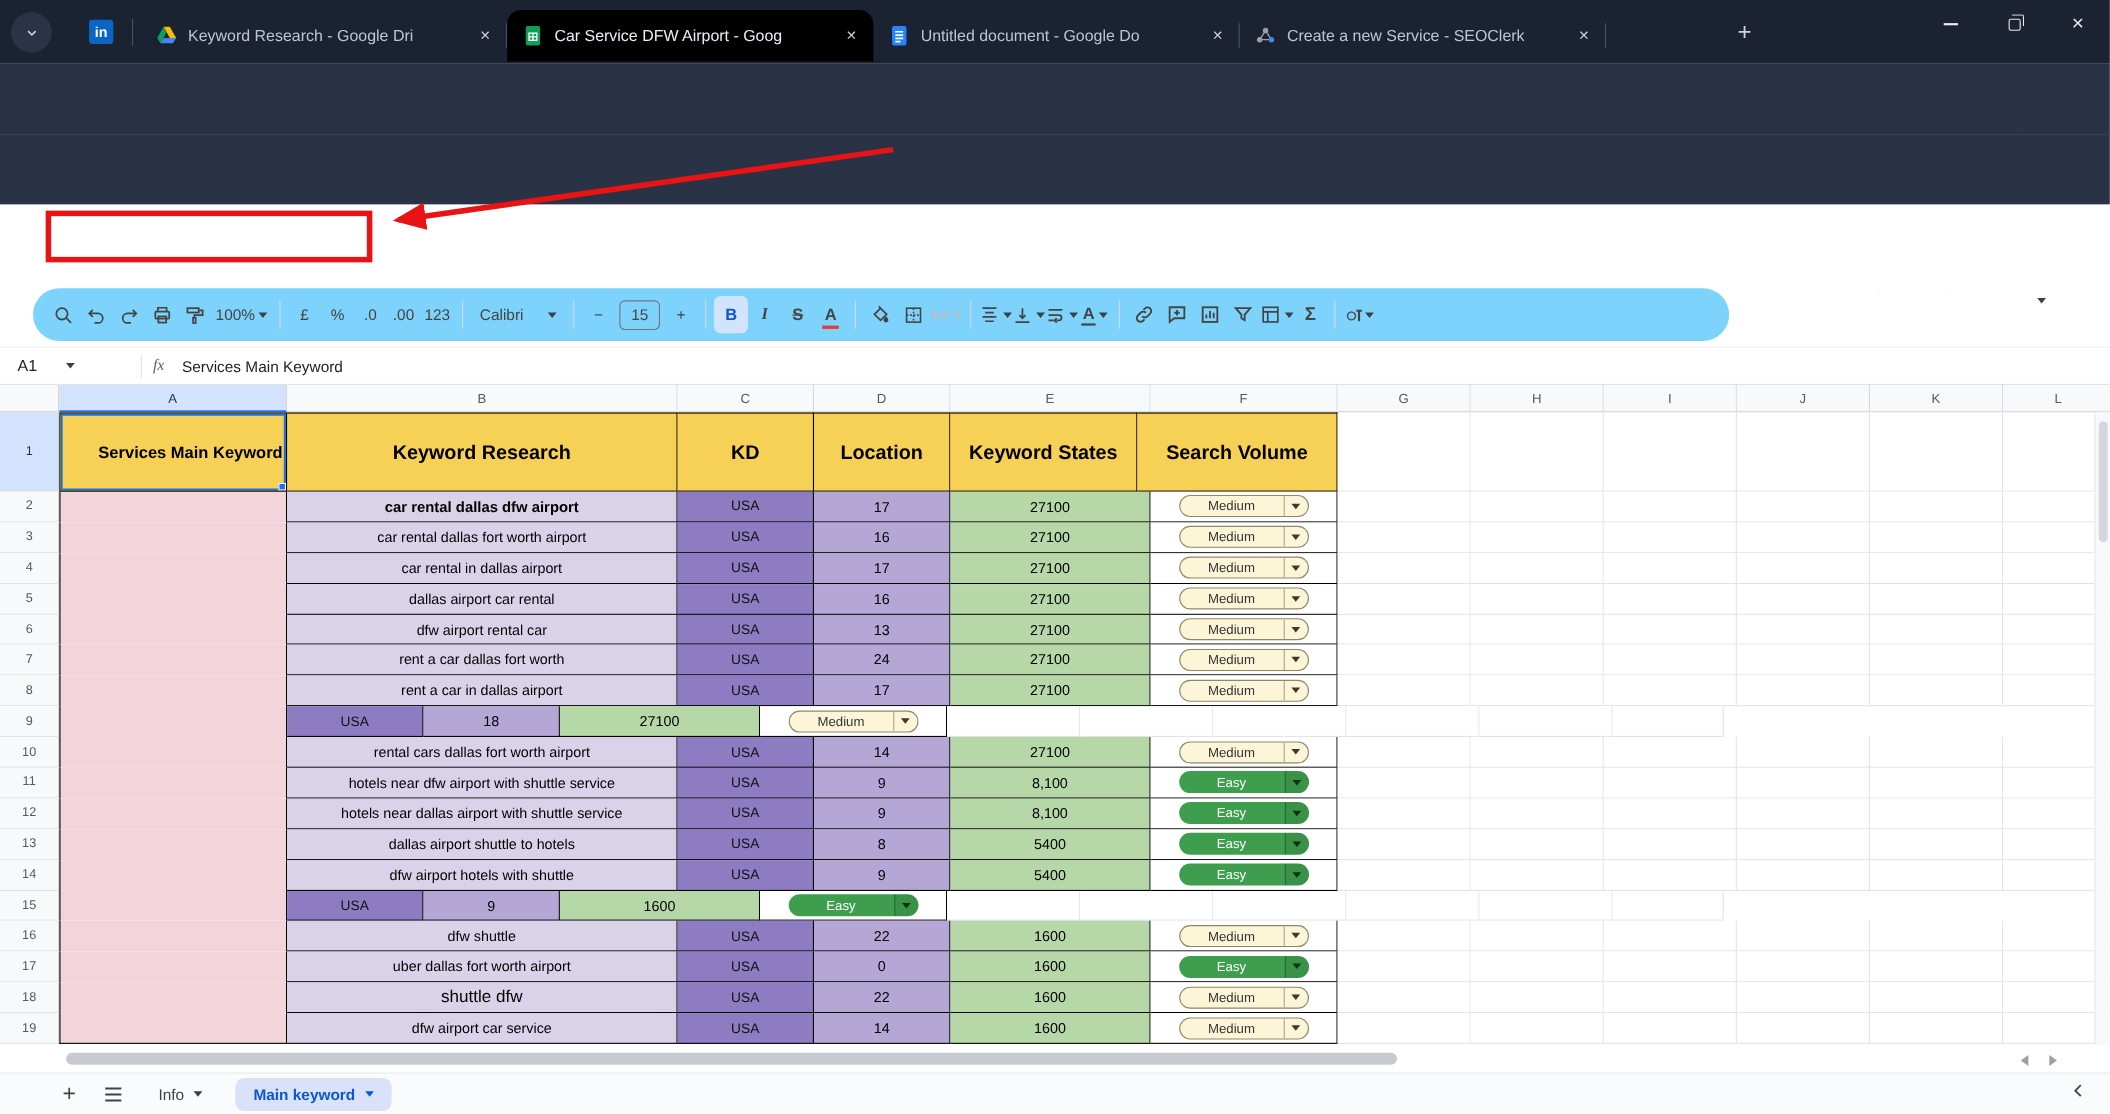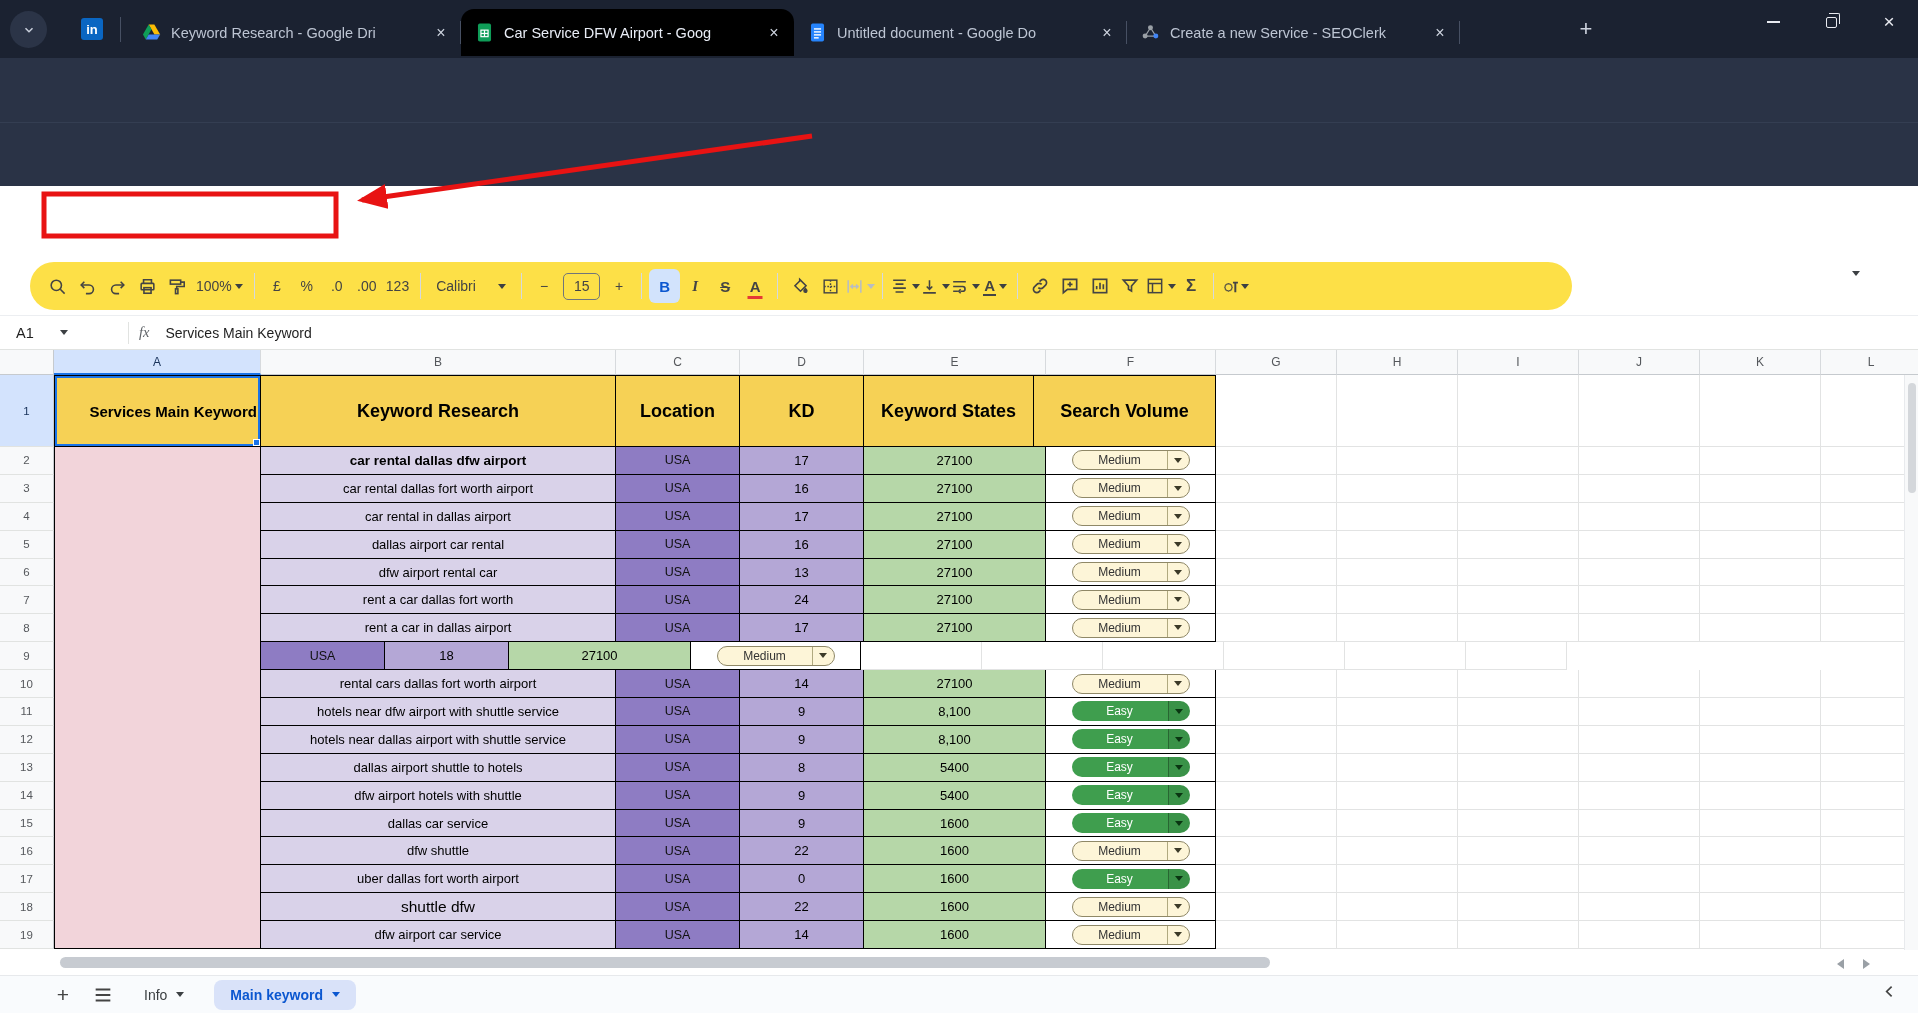--- a/index.html
+++ b/index.html
@@ -47,21 +47,21 @@
   .menu-item{font-size:15.5px;color:#1f1f1f;padding:2px 10px;border-radius:6px}
   .h-ic{position:absolute;top:204px;color:#3c4043}
   #sharebtn{position:absolute;left:1645px;top:198px;width:137px;height:38px;border-radius:19px;background:#cbe2fa;display:flex;align-items:center}
   #sharebtn .sh-main{flex:1;display:flex;align-items:center;justify-content:center;gap:8px;color:#19304f;font-size:15px;font-weight:500}
   #sharebtn .sh-arrow{width:32px;align-self:stretch;display:flex;align-items:center;justify-content:center;border-left:1px solid #a9c7e4}
   .tri{width:0;height:0;border-left:4.5px solid transparent;border-right:4.5px solid transparent;border-top:5.5px solid #3c4043}
   .tri.up{transform:rotate(180deg)}
   .avatar2{position:absolute;left:1857px;top:200px;width:37px;height:37px}
   
   #toolband{position:absolute;left:0;top:262px;width:1918px;height:53px;background:#fff}
-  #toolbar{position:absolute;left:30px;top:0;width:1542px;height:48px;border-radius:24px;background:#fde047;display:flex;align-items:center;padding:0 12px;color:#444;overflow:hidden}
+  #toolbar{position:absolute;left:30px;top:0;width:1542px;height:48px;border-radius:24px;background:#7dd3fc;display:flex;align-items:center;padding:0 12px;color:#444;overflow:hidden}
   .tb{display:flex;align-items:center;justify-content:center;height:34px;min-width:30px;border-radius:6px;flex:none;gap:3px}
   .tb.txt{font-size:14px;padding:0 4px;font-weight:500}
   .tbdiv{width:1px;height:26px;background:#d5d9de;margin:0 7px;flex:none}
   .glyph{font-size:15px;font-weight:bold}
   .tb.activebg{background:#d2e3fc;width:31px}
   .sizebox{width:37px;height:27px;border:1px solid #70757a;border-radius:5px;display:flex;align-items:center;justify-content:center;font-size:14px;margin:0 4px}
   .dim{color:#b9bdc2}
   .redbar{position:absolute;left:50%;transform:translateX(-50%);bottom:4px;width:15px;height:3.5px;background:#e53935}
   .tbstack{position:relative}
   #tbcollapse{position:absolute;left:1852px;top:14px;color:#444}
@@ -538,22 +538,22 @@
         <div class="chcell" style="width: 121px;">K</div>
         <div class="chcell" style="width: 101px;">L</div>
       </div>
       <div class="grow r1">
         <div class="rn rnsel">1</div>
         <div class="cell y bk a1" style="width: 207px;">
           <span class="a1txt">Services Main Keyword</span>
           <span class="fillh"></span>
         </div>
         <div class="cell y bk hbold" style="width: 355px;">Keyword Research</div>
+        <div class="cell y bk hbold" style="width: 124px;">KD</div>
         <div class="cell y bk hbold" style="width: 124px;">Location</div>
-        <div class="cell y bk hbold" style="width: 124px;">KD</div>
         <div class="cell y bk hbold" style="width: 170px;">Keyword States</div>
         <div class="cell y bk hbold" style="width: 182px;">Search Volume</div>
         <div class="cell em" style="width: 121px;"></div>
         <div class="cell em" style="width: 121px;"></div>
         <div class="cell em" style="width: 121px;"></div>
         <div class="cell em" style="width: 121px;"></div>
         <div class="cell em" style="width: 121px;"></div>
         <div class="cell em" style="width: 101px;"></div>
       </div>
       <div class="grow dr">
@@ -811,21 +811,20 @@
         <div class="cell em" style="width: 121px;"></div>
         <div class="cell em" style="width: 121px;"></div>
         <div class="cell em" style="width: 121px;"></div>
         <div class="cell em" style="width: 121px;"></div>
         <div class="cell em" style="width: 121px;"></div>
         <div class="cell em" style="width: 101px;"></div>
       </div>
       <div class="grow dr">
         <div class="rn">15</div>
         <div class="cell pk" style="width: 207px;"></div>
-        <div class="cell bcell bk" style="width: 355px;">dallas car service</div>
         <div class="cell ccell bk" style="width: 124px;">USA</div>
         <div class="cell dcell bk" style="width: 124px;">9</div>
         <div class="cell ecell bk" style="width: 182px;">1600</div>
         <div class="cell fcell bk" style="width: 170px;">
           <div class="chip easy">
             <span class="cl">Easy</span>
             <span class="ca"></span>
           </div>
         </div>
         <div class="cell em" style="width: 121px;"></div>

